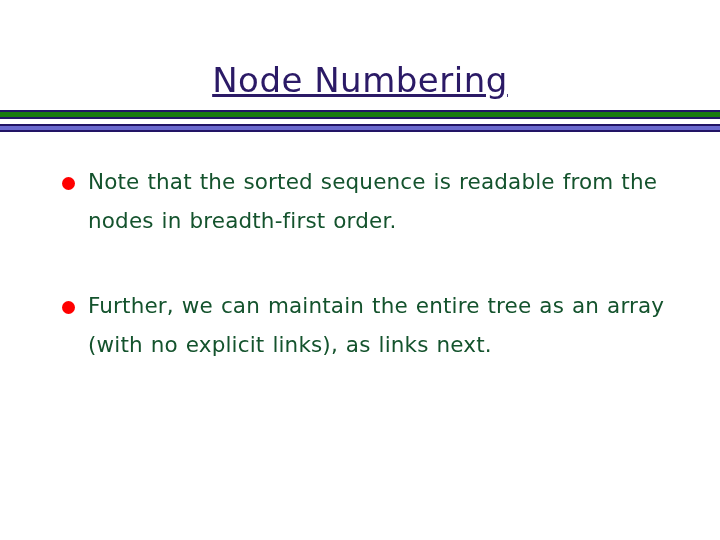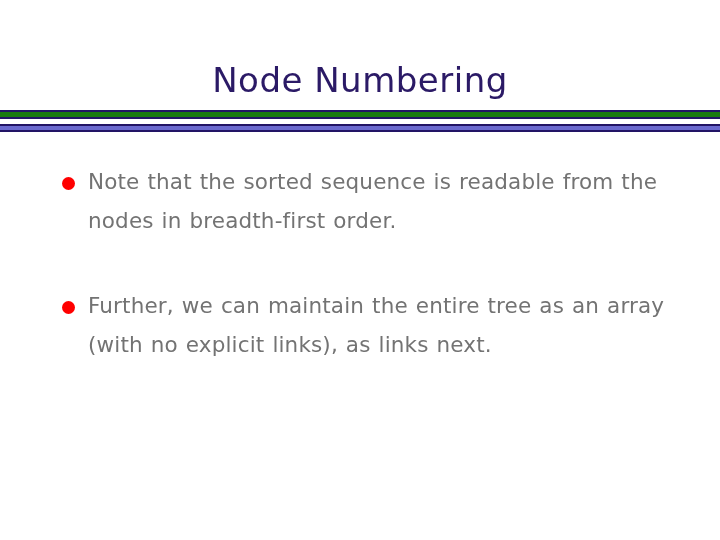--- a/index.html
+++ b/index.html
@@ -35,20 +35,21 @@
     align-items: center;
     justify-content: center;
   }
   .slide-title {
     font-family: "DejaVu Sans", sans-serif;
     font-size: 34px;
     letter-spacing: 0.5px;
     color: #2B1A66;
     white-space: nowrap;
     line-height: 1;
+    text-decoration: underline;
   }
 
   
   .divider-group {
     position: absolute;
     left: 0;
     top: 110px;
     width: 720px;
   }
   .band {
@@ -93,21 +94,21 @@
     top: 15px;
     width: 13px;
     height: 13px;
     border-radius: 50%;
     background: #FF0000;
   }
   .bullet-text {
     font-family: "DejaVu Sans", sans-serif;
     font-size: 21.5px;
     line-height: 39px;
-    color: #737373;
+    color: #14532d;
     letter-spacing: 0.15px;
     word-spacing: 1px;
   }
 </style>
 </head>
 <body>
 
 <div class="slide">
 
   <div class="title-area">

